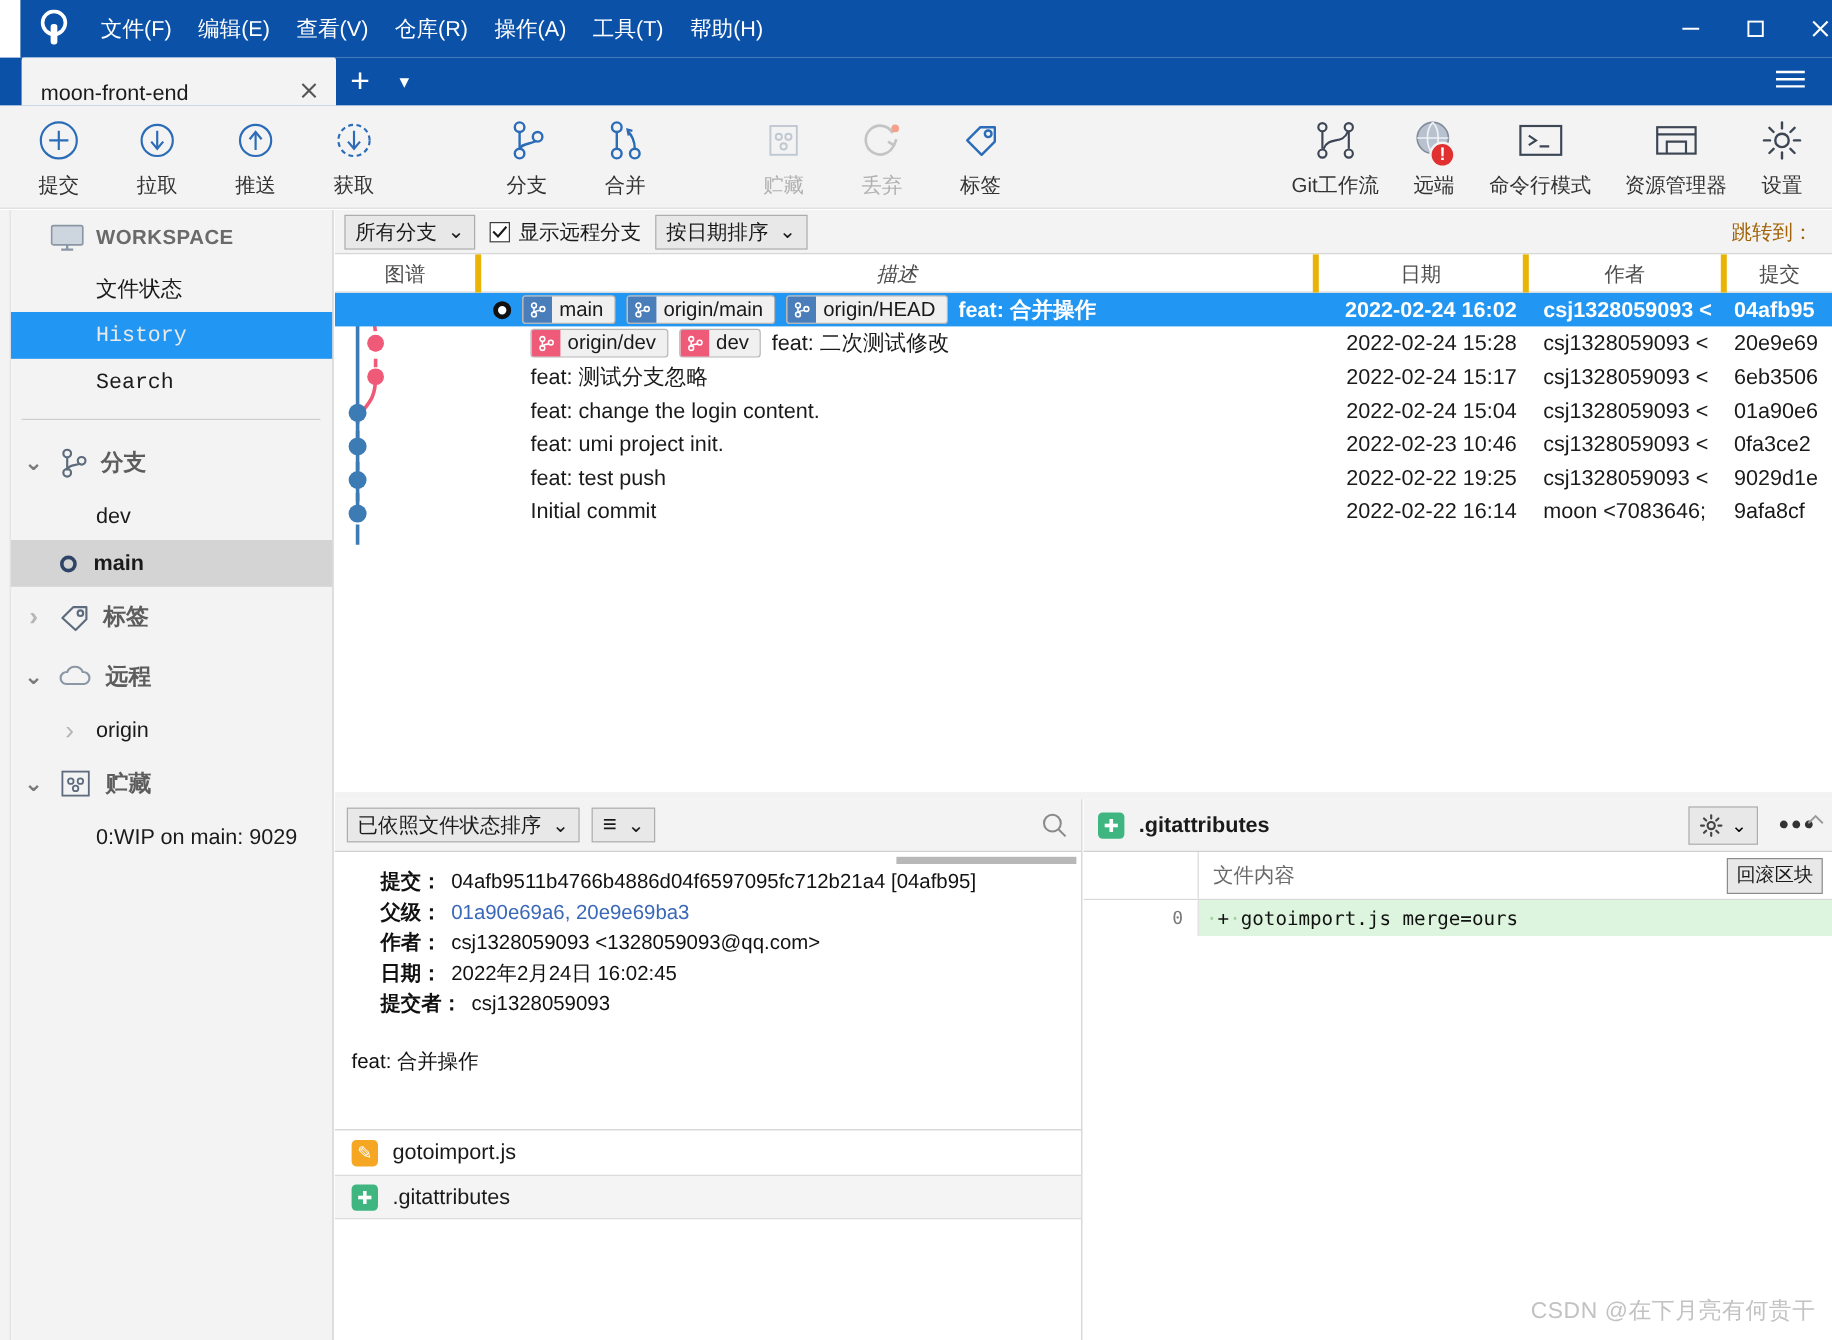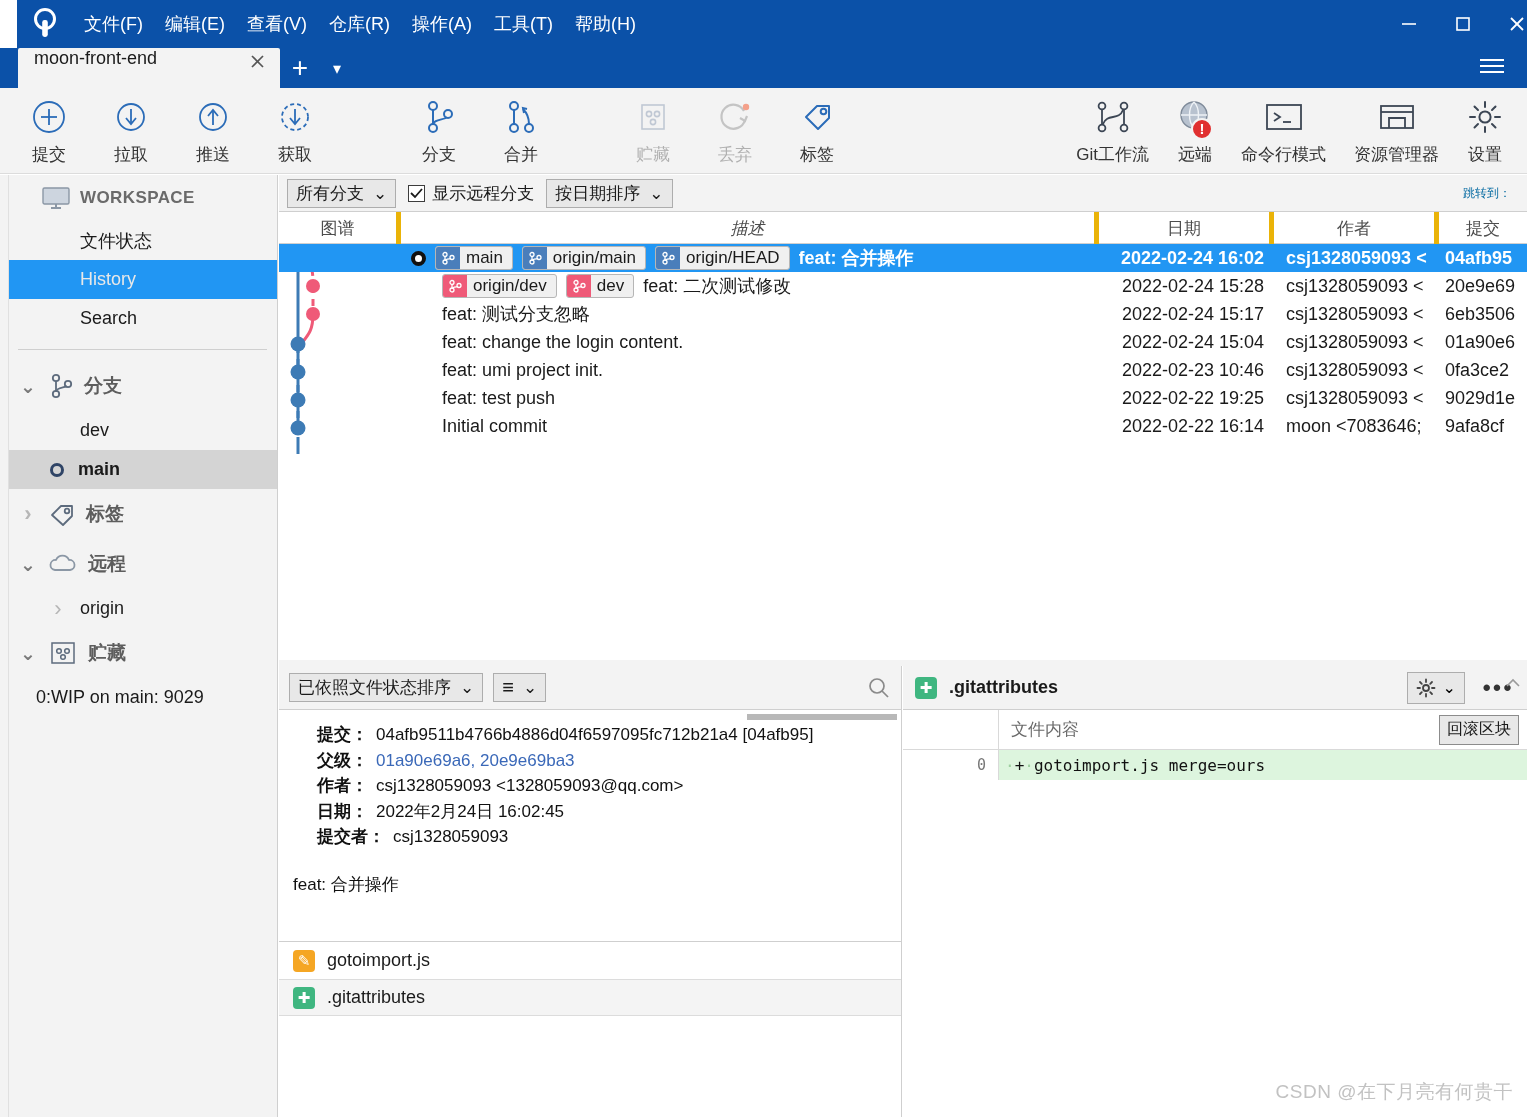--- a/index.html
+++ b/index.html
@@ -29,21 +29,21 @@
     color: #fff;
   }
 
   
   .tabstrip {
     position: absolute; top: 48px; left: 0; width: 1527px; height: 40px;
     background: #0b51a8; display: flex; align-items: flex-end;
   }
   .tab {
     margin-left: 18px; width: 262px; height: 40px; background: #f3f3f3;
-    display: flex; align-items: flex-start; padding: 0 10px 0 16px;
+    display: flex; align-items: flex-end; padding: 0 10px 0 16px;
     border-radius: 2px 2px 0 0;
   }
   .tab-label { font-size: 18px; color: #1a1a1a; flex: 1; white-space: nowrap; }
   .tab-close { width: 26px; height: 26px; display: flex; align-items: center; justify-content: center; color: #555; }
   .tab-new { width: 40px; height: 40px; display: flex; align-items:center; justify-content:center; color:#fff; font-size: 28px; font-weight: 300;}
   .tab-caret { width: 34px; height: 40px; display:flex; align-items:center; justify-content:center; color:#fff;}
   .hamburger { position: absolute; right: 12px; bottom: 5px; width: 46px; height: 34px; display:flex; align-items:center; justify-content:center; }
 
   
   .toolbar {
@@ -73,57 +73,57 @@
     position: absolute; top: 175px; left: 0; width: 278px; height: 942px;
     background: #f3f3f3; border-right: 1px solid #cfcfcf; overflow: hidden;
   }
   .sb-scroll { position:absolute; left:0; top:0; width: 9px; height: 942px; background: #f3f3f3; border-right:1px solid #e0e0e0;}
   .sb-head {
     display: flex; align-items: center; gap: 10px; padding: 8px 0 8px 42px; height: 46px;
   }
   .sb-head-label { font-size: 17px; font-weight: bold; color: #6a6a6a; letter-spacing: .4px; }
   .sb-row {
     height: 39px; display: flex; align-items: center; padding-left: 80px;
-    font-size: 18px; color: #1a1a1a;
+    font-size: 18px; color: #1a1a1a; font-family: Liberation Mono, monospace;
   }
   .sb-row.selected { background: #2196f3; color: #e8e8e8; }
   .sb-divider { height: 1px; background: #cfcfcf; margin: 11px 10px 11px 18px; }
   .sb-group {
     height: 50px; display: flex; align-items: center; gap: 10px; padding-left: 18px;
     font-size: 19px; font-weight: bold; color: #5d5d5d;
   }
   .sb-chevron { width: 20px; display: flex; align-items: center; justify-content: center; color: #7a7a7a; }
   .sb-branch {
     height: 39px; display: flex; align-items: center; padding-left: 80px;
     font-size: 18px; color: #1a1a1a;
   }
   .sb-branch.current { background: #d4d4d4; font-weight: bold; padding-left: 48px; gap: 12px; }
   .sb-sub {
     height: 39px; display: flex; align-items: center; gap: 12px; padding-left: 48px;
     font-size: 18px; color: #1a1a1a;
   }
-  .sb-stash { height: 39px; display:flex; align-items:center; padding-left: 36px; font-size:18px; color:#1a1a1a; white-space: nowrap; overflow:hidden;}
+  .sb-stash { height: 39px; display:flex; align-items:center; padding-left: 80px; font-size:18px; color:#1a1a1a; white-space: nowrap; overflow:hidden;}
 
   
   .histbar {
     position: absolute; top: 175px; left: 279px; width: 1248px; height: 37px;
     background: #f3f3f3; border-bottom: 1px solid #cfcfcf;
     display: flex; align-items: center; padding: 0 8px; gap: 12px;
   }
   .combo {
     height: 29px; background: #e8e8e8; border: 1px solid #adadad;
     display: flex; align-items: center; gap: 9px; padding: 0 8px;
     font-size: 17px; color: #1a1a1a; white-space: nowrap;
   }
   .chk { display: flex; align-items: center; gap: 7px; font-size: 17px; color: #1a1a1a; white-space: nowrap;}
   .chkbox {
     width: 17px; height: 17px; border: 1px solid #3c3c3c; background: #fff;
     display: flex; align-items: center; justify-content: center;
   }
-  .jumpto { margin-left: auto; font-size: 12px; color: #0369a1; padding-right: 8px; white-space: nowrap;}
+  .jumpto { margin-left: auto; font-size: 17px; color: #a16207; padding-right: 8px; white-space: nowrap;}
 
   
   .commit-head {
     position: absolute; top: 212px; left: 279px; width: 1248px; height: 32px;
     background: #fff; border-bottom: 1px solid #d0d0d0; display: flex;
   }
   .ch-cell {
     display: flex; align-items: center; justify-content: center;
     font-size: 17px; color: #4d4d4d; border-right: 5px solid #eab308; height: 32px;
   }

